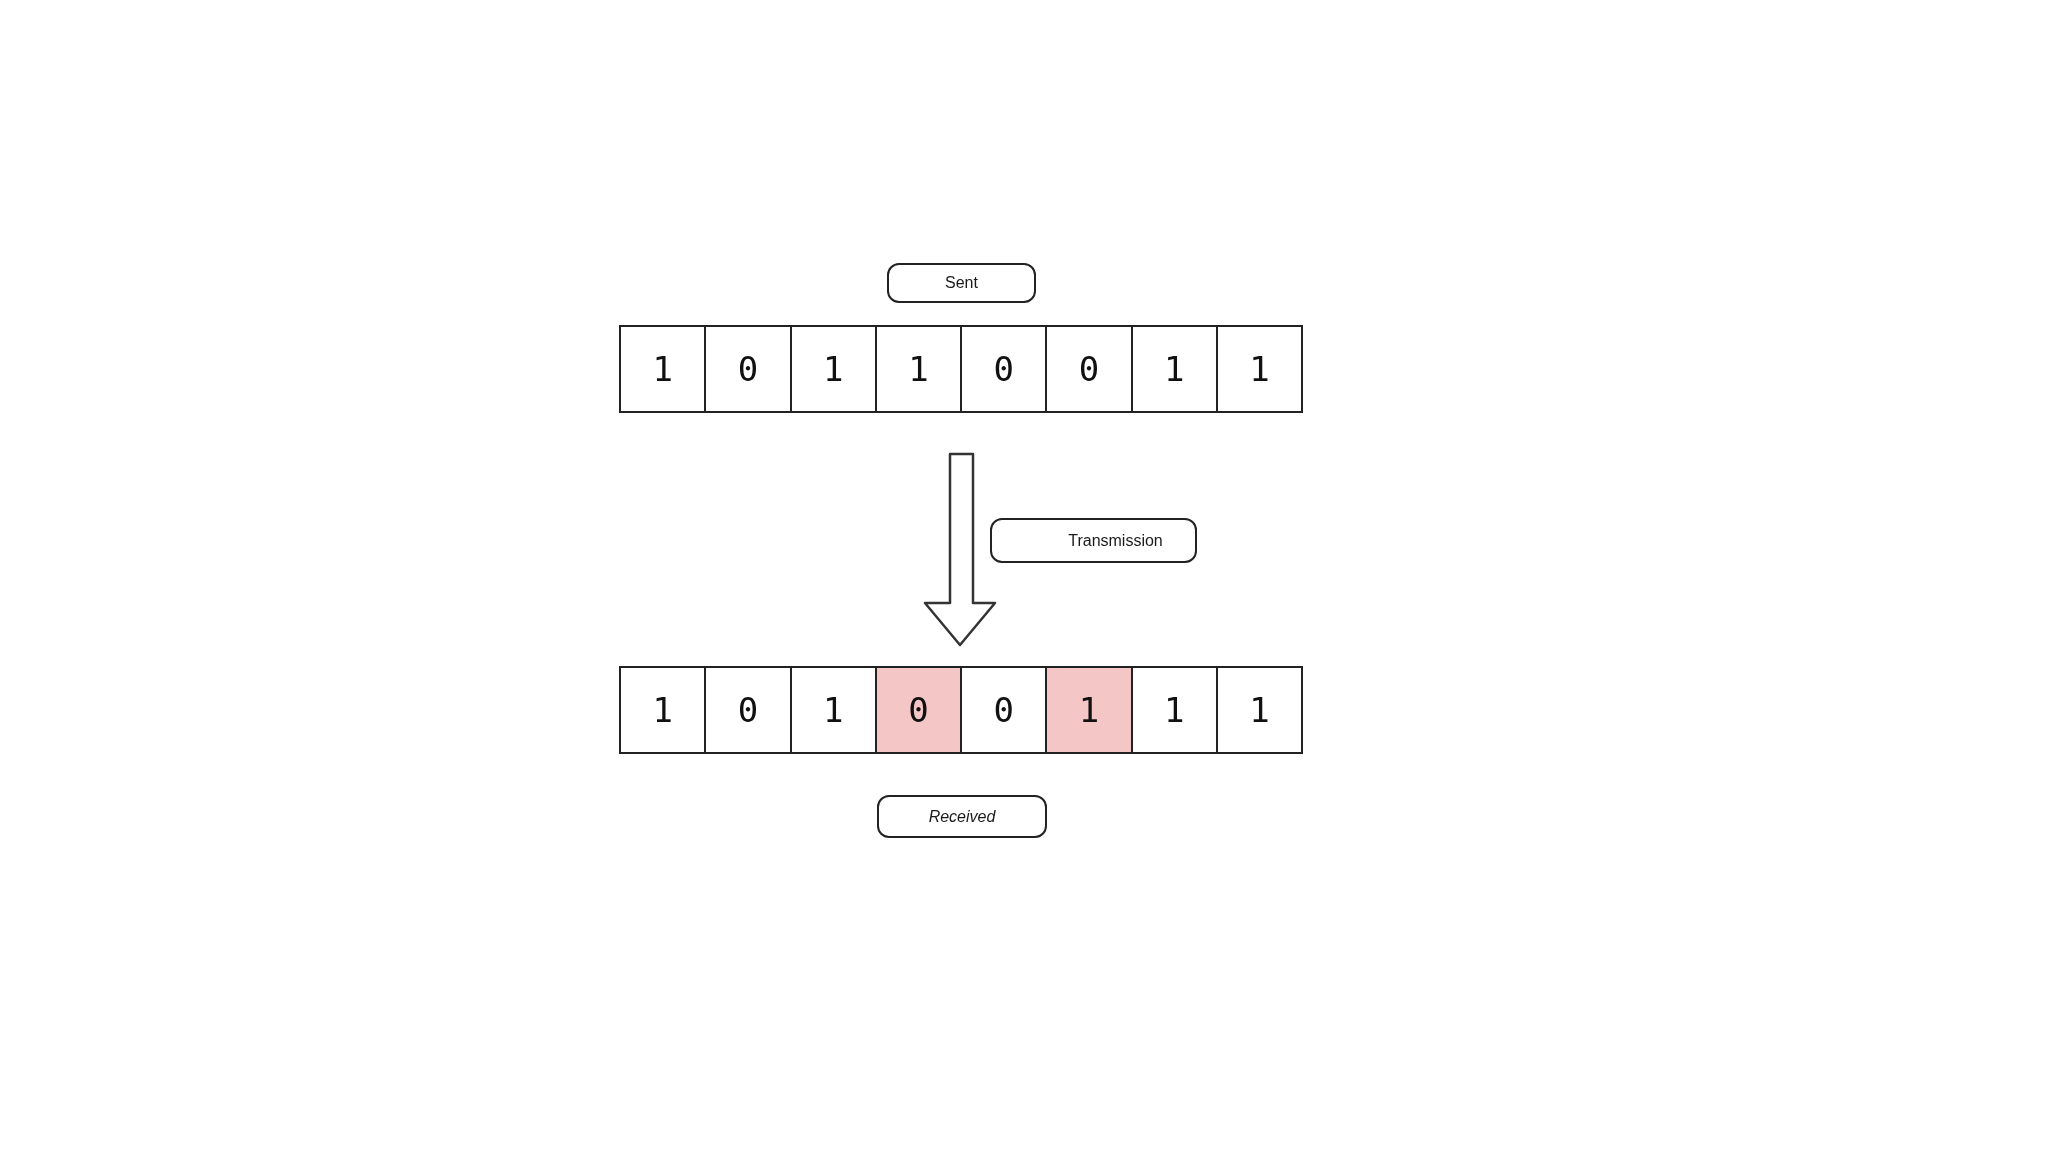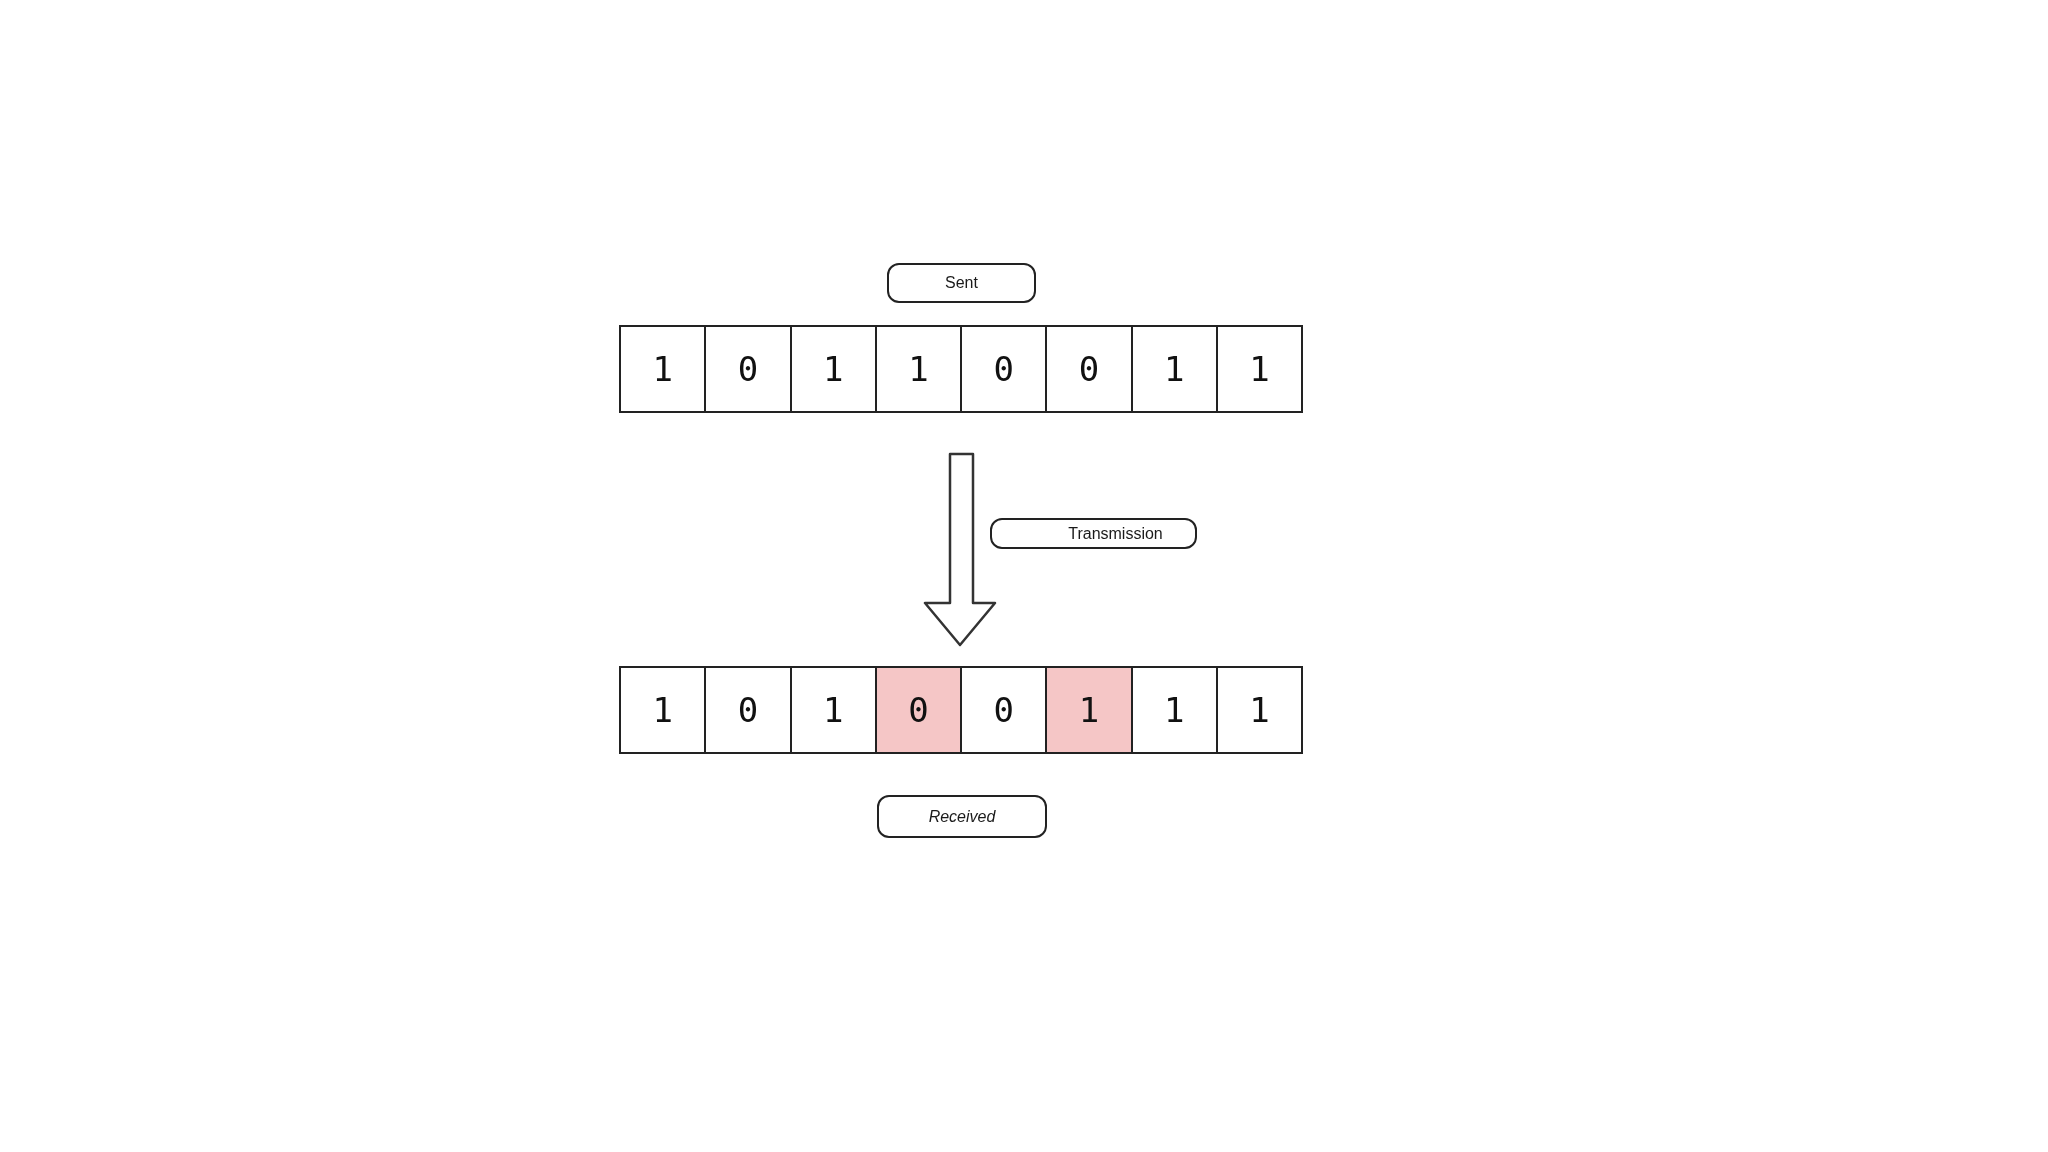--- a/index.html
+++ b/index.html
@@ -22,21 +22,21 @@
     border-radius: 12px;
     background: #ffffff;
     color: #1a1a1a;
     font-size: 16px;
     display: flex;
     align-items: center;
     justify-content: center;
     white-space: nowrap;
   }
   .label-sent      { left: 887px; top: 263px; width: 149px; height: 40px; }
-  .label-transmission { left: 990px; top: 518px; width: 207px; height: 31px; padding-left: 44px; }
+  .label-transmission { left: 990px; top: 518px; width: 207px; height: 45px; padding-left: 44px; }
   .label-received  { left: 877px; top: 795px; width: 170px; height: 43px; font-style: italic; }
 
   .bit-row {
     position: absolute;
     box-sizing: border-box;
     left: 619px;
     width: 684px;
     height: 88px;
     border: 2px solid var(--border-col, #222222);
     background: #ffffff;

